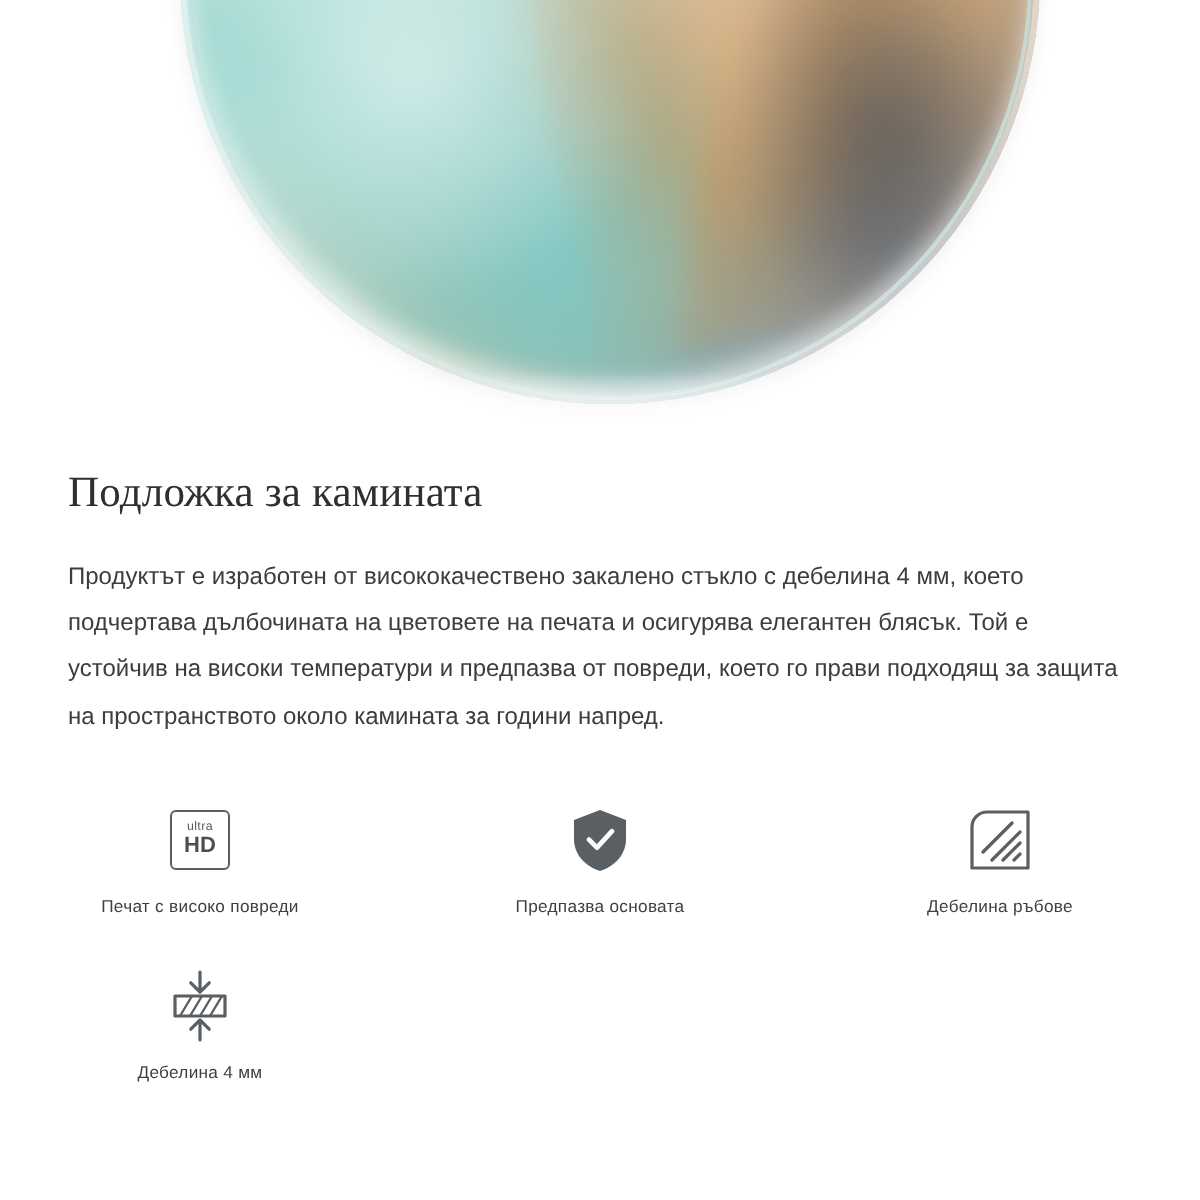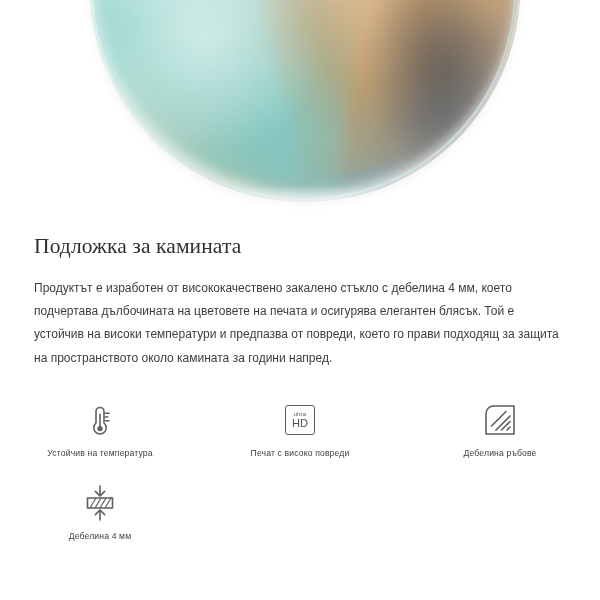--- a/index.html
+++ b/index.html
@@ -185,21 +185,21 @@
     justify-content: center;
     line-height: 1;
   }
   .ultrahd-box .u-top {
     font-size: 6.2px;
     color: #5a5f63;
     letter-spacing: 0.2px;
   }
   .ultrahd-box .u-bot {
     font-size: 11px;
-    font-weight: normal;
+    font-weight: bold;
     color: #4a4f53;
     margin-top: 1px;
   }
 </style>
 </head>
 <body>
 
 <div class="page">
 
   <div class="hero">
@@ -217,42 +217,40 @@
     <h1 class="headline">
       <span>Подложка за камината</span>
     </h1>
     <div class="body-copy">
       <p>Продуктът е изработен от висококачествено закалено стъкло с дебелина 4 мм, което подчертава дълбочината на цветовете на печата и осигурява елегантен блясък. Той е устойчив на високи температури и предпазва от повреди, което го прави подходящ за защита на пространството около камината за години напред.</p>
     </div>
   </div>
 
   <div class="features">
 
-    <div class="feature">
-      <div class="icon-wrap">
-        <svg width="34" height="38" viewBox="0 0 34 38" aria-hidden="true">
-          <path class="stroke" d="M17 6.5 a4 4 0 0 1 4 4 v11.5 a6.2 6.2 0 1 1 -8 0 V10.5 a4 4 0 0 1 4 -4 z"></path>
-          <path class="stroke" d="M17 13.5 v11.2"></path>
-          <circle cx="17" cy="27.6" r="2.7" fill="#5a5f63" stroke="none"></circle>
-          <path class="stroke" d="M22.6 12.2 h3.4 M22.6 16 h2.2 M22.6 19.8 h3.4"></path>
-        </svg>
-      </div>
-      <div class="caption">Устойчив на температура</div>
-    </div>
 
     <div class="feature">
       <div class="icon-wrap">
         <div class="ultrahd-box">
           <span class="u-top">ultra</span>
           <span class="u-bot">HD</span>
         </div>
       </div>
       <div class="caption">Печат с високо повреди</div>
     </div>
 
+    <div class="feature">
+      <div class="icon-wrap">
+        <svg width="32" height="36" viewBox="0 0 32 36" aria-hidden="true">
+          <path d="M16 3 L29 8 v9.5 C29 25.5 23.2 31.2 16 33.5 C8.8 31.2 3 25.5 3 17.5 V8 z" fill="#5a5f63"></path>
+          <path d="M10.5 17.8 l4 4 L22 13.6" fill="none" stroke="#ffffff" stroke-width="2.4" stroke-linecap="round" stroke-linejoin="round"></path>
+        </svg>
+      </div>
+      <div class="caption">Предпазва основата</div>
+    </div>
 
 
     <div class="feature">
       <div class="icon-wrap">
         <svg width="34" height="34" viewBox="0 0 34 34" aria-hidden="true">
           <path class="stroke" d="M3 31 V10.5 A7.5 7.5 0 0 1 10.5 3 H31 V31 z" stroke-width="1.7"></path>
           <path class="stroke" d="M13 27 L27 13 M18.5 27 L27 18.5 M24 27 L27 24 M8.5 23 L23 8.5" stroke-width="1.4"></path>
         </svg>
       </div>
       <div class="caption">Дебелина ръбове</div>

